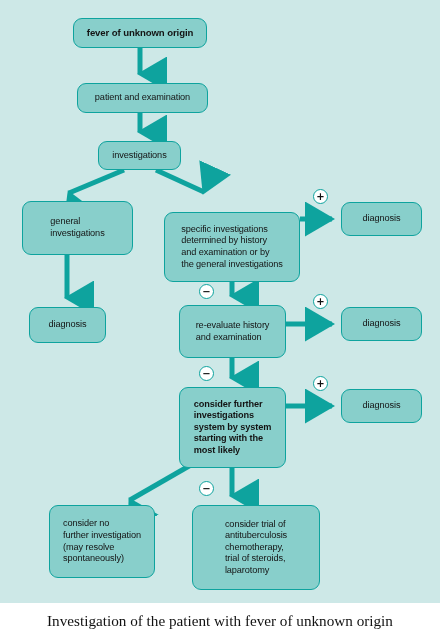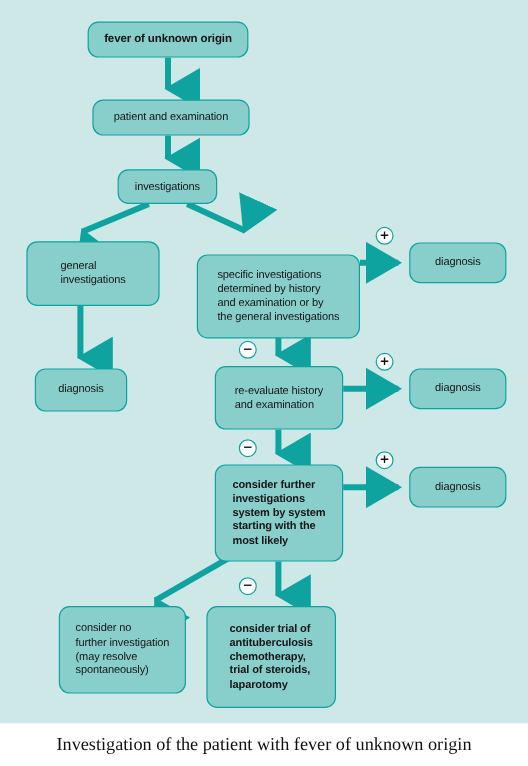--- a/index.html
+++ b/index.html
@@ -160,21 +160,21 @@
 starting with the
 most likely</div>
 
     <div class="node" style="left:341px; top:389px; width:81px; height:34px;">diagnosis</div>
 
     <div class="node" style="left:17px; top:505px; width:106px; height:73px;margin-left:32px;">consider no
 further investigation
 (may resolve
 spontaneously)</div>
 
-    <div class="node" style="left:172px; top:505px; width:108px; height:85px;font-weight:bold;">consider trial of
+    <div class="node" style="left:192px; top:505px; width:128px; height:85px;">consider trial of
 antituberculosis
 chemotherapy,
 trial of steroids,
 laparotomy</div>
 
     <div class="badge" style="left:313px; top:189px;">+</div>
 
     <div class="badge" style="left:199px; top:284px;">−</div>
 
     <div class="badge" style="left:313px; top:294px;">+</div>

